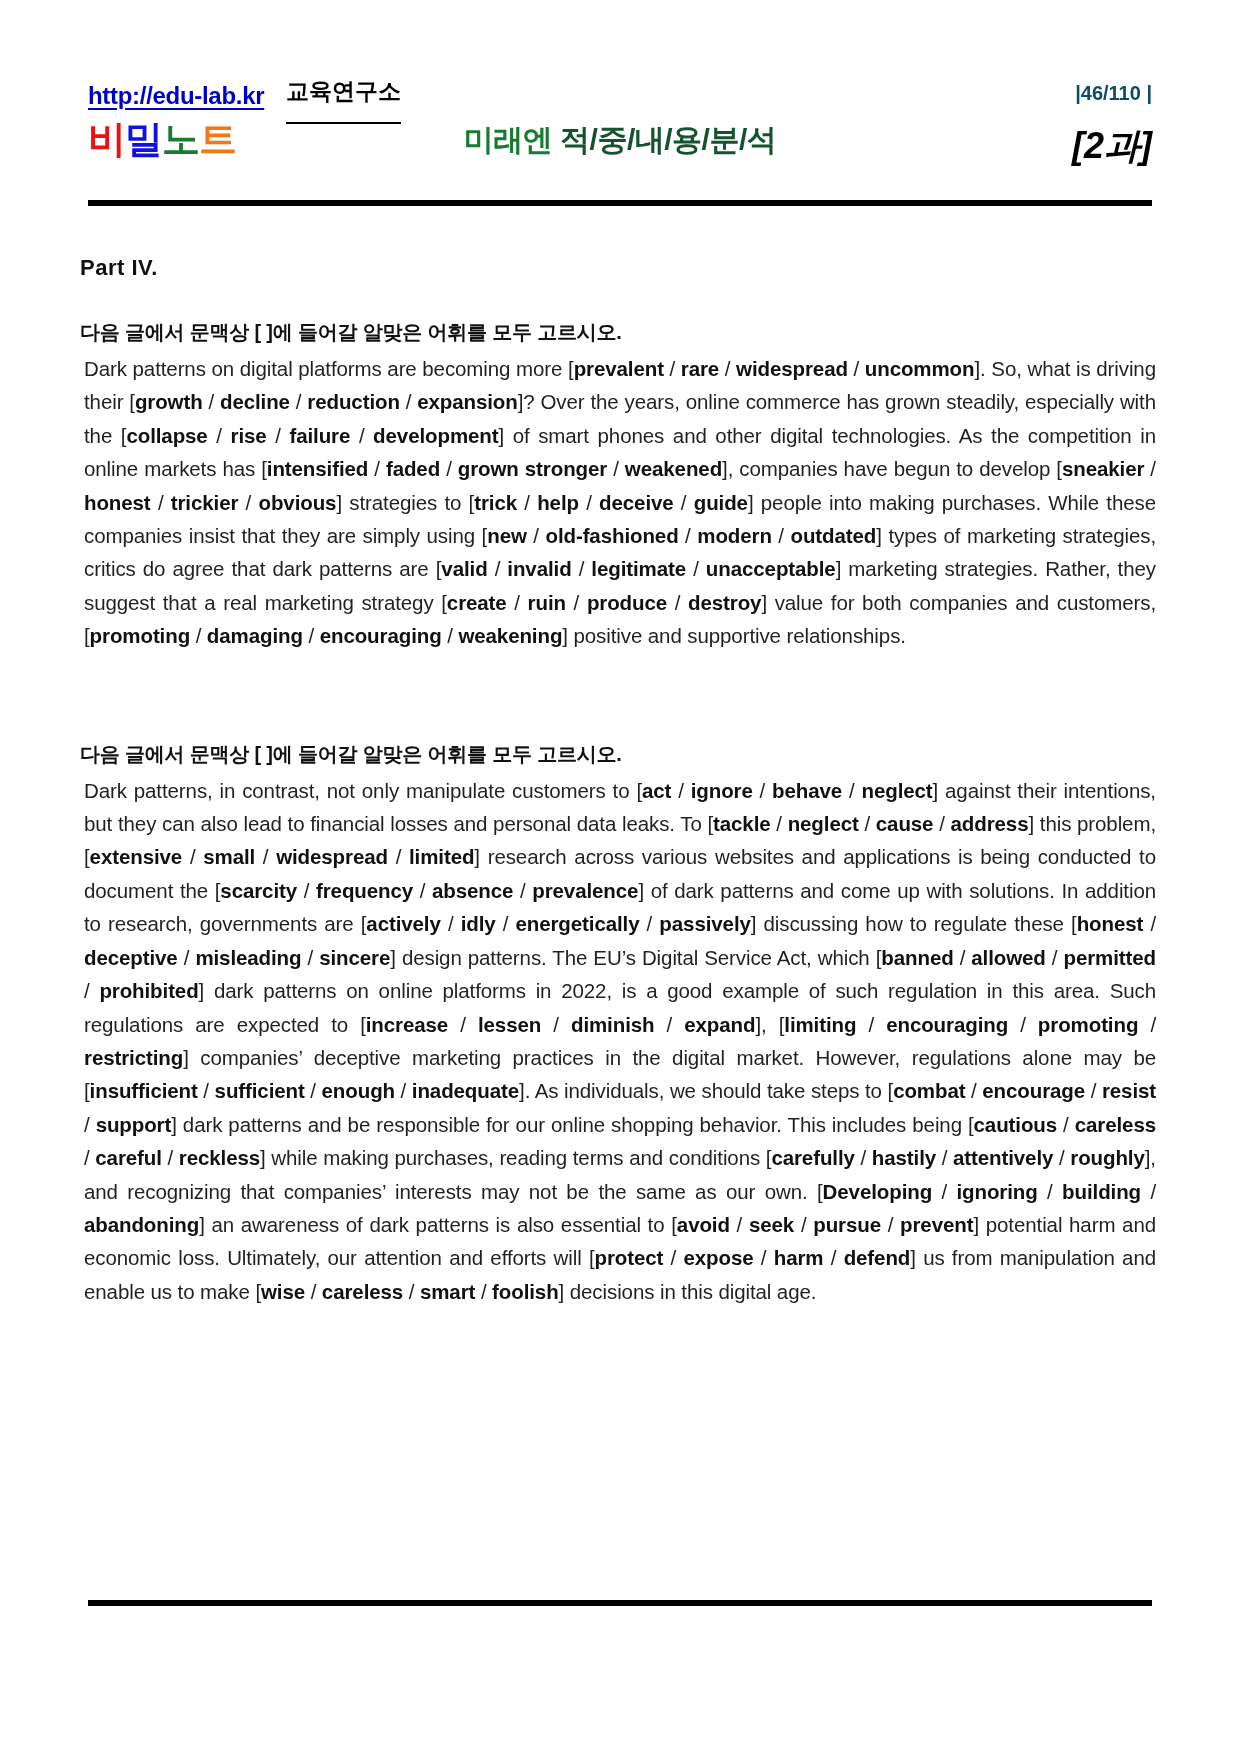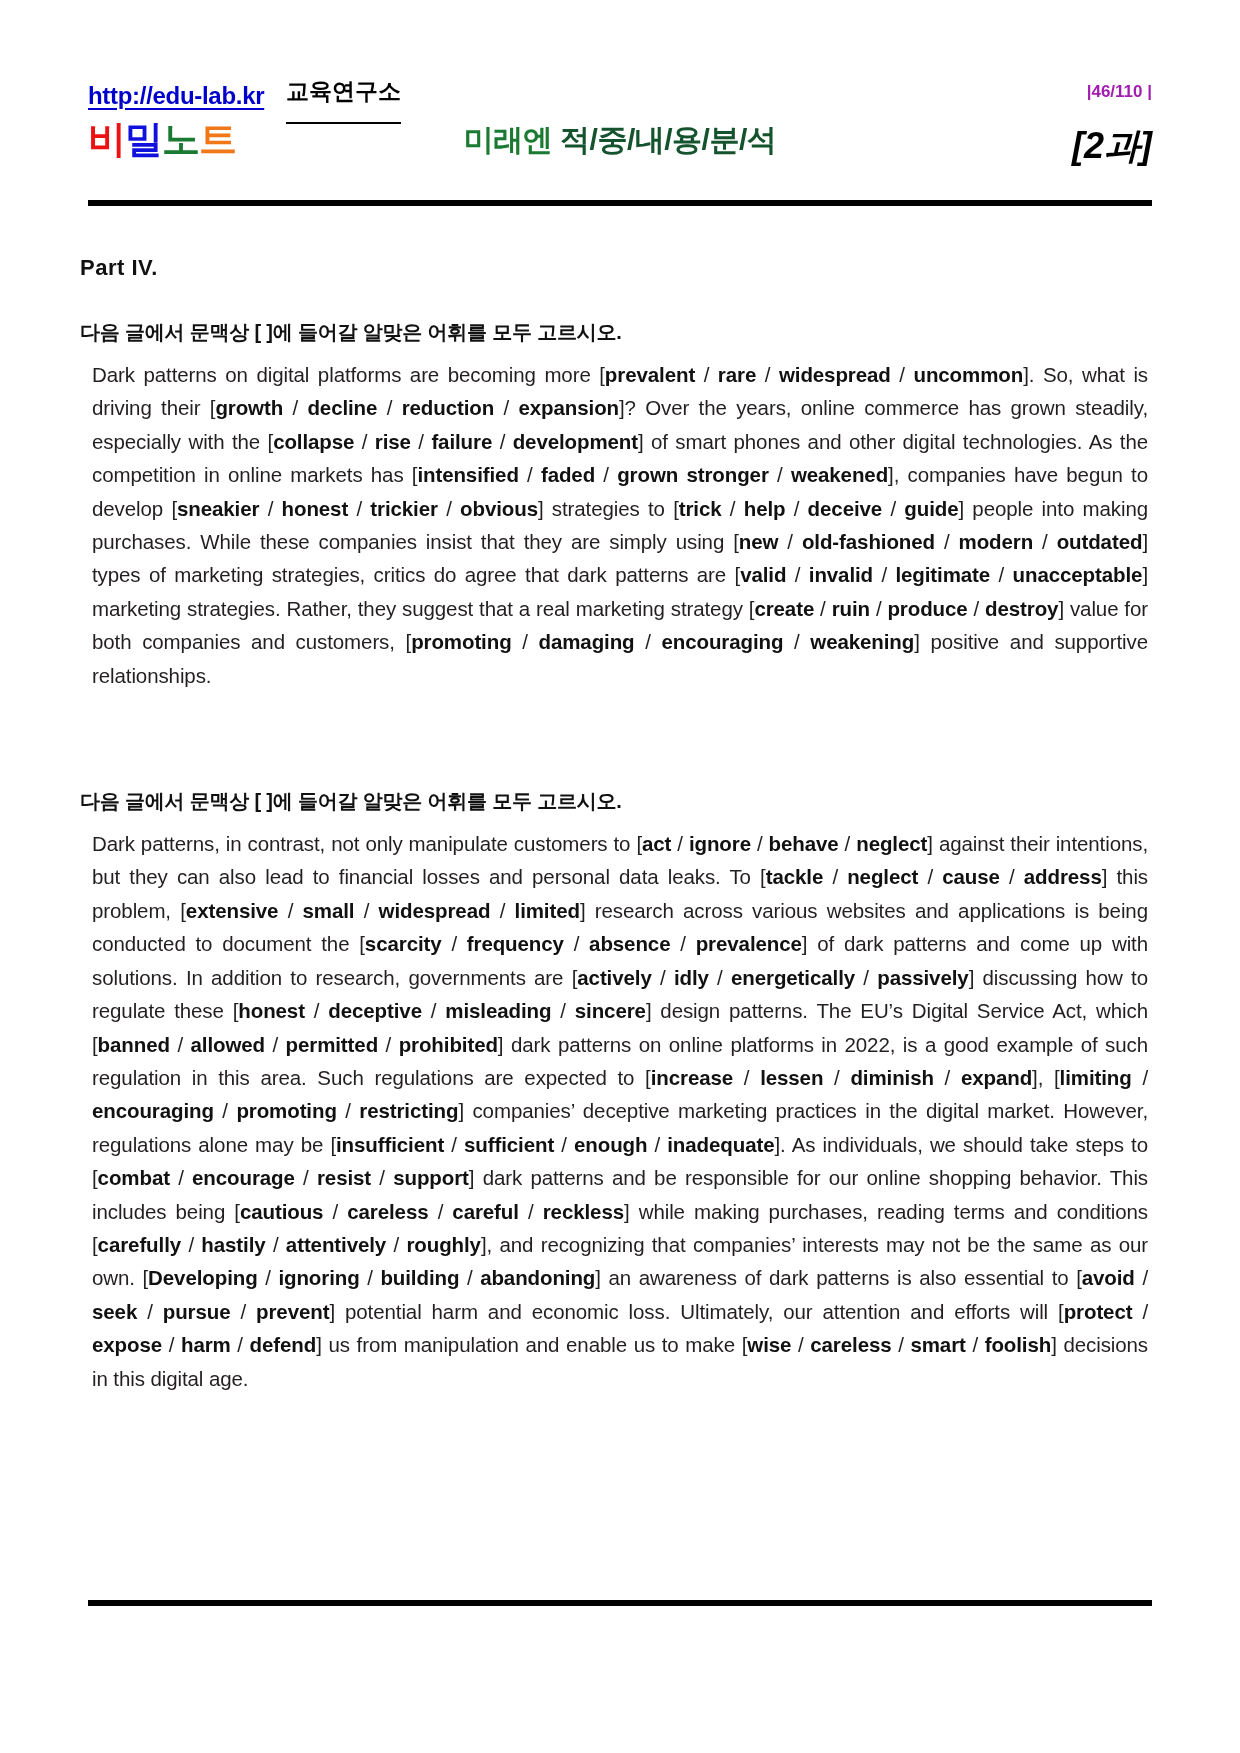--- a/index.html
+++ b/index.html
@@ -57,23 +57,23 @@
     font-weight: bold;
     color: #000000;
     border-bottom: 2px solid #000000;
     padding-bottom: 15px;
     white-space: nowrap;
   }
   .page-no {
     position: absolute;
     right: 0;
     top: 12px;
-    font-size: 17px;
-    font-weight: bold;
-    color: #a21caf;
+    font-size: 20px;
+    font-weight: bold;
+    color: #0c4a6e;
     white-space: nowrap;
   }
 
   .header-row2 {
     position: relative;
     height: 56px;
     margin-top: 0;
   }
   .brand {
     position: absolute;
@@ -153,21 +153,21 @@
     letter-spacing: -0.2px;
     margin: 0 0 6px 0;
   }
 
   .passage {
     font-size: 20.5px;
     line-height: 1.63;
     color: #231f20;
     text-align: justify;
     text-justify: inter-word;
-    margin: 12px;
+    margin: 4px;
     letter-spacing: -0.1px;
   }
   .passage b { font-weight: bold; color: #111111; }
 
   .section-gap { height: 84px; }
 </style>
 </head>
 <body>
 
 <div class="page">

